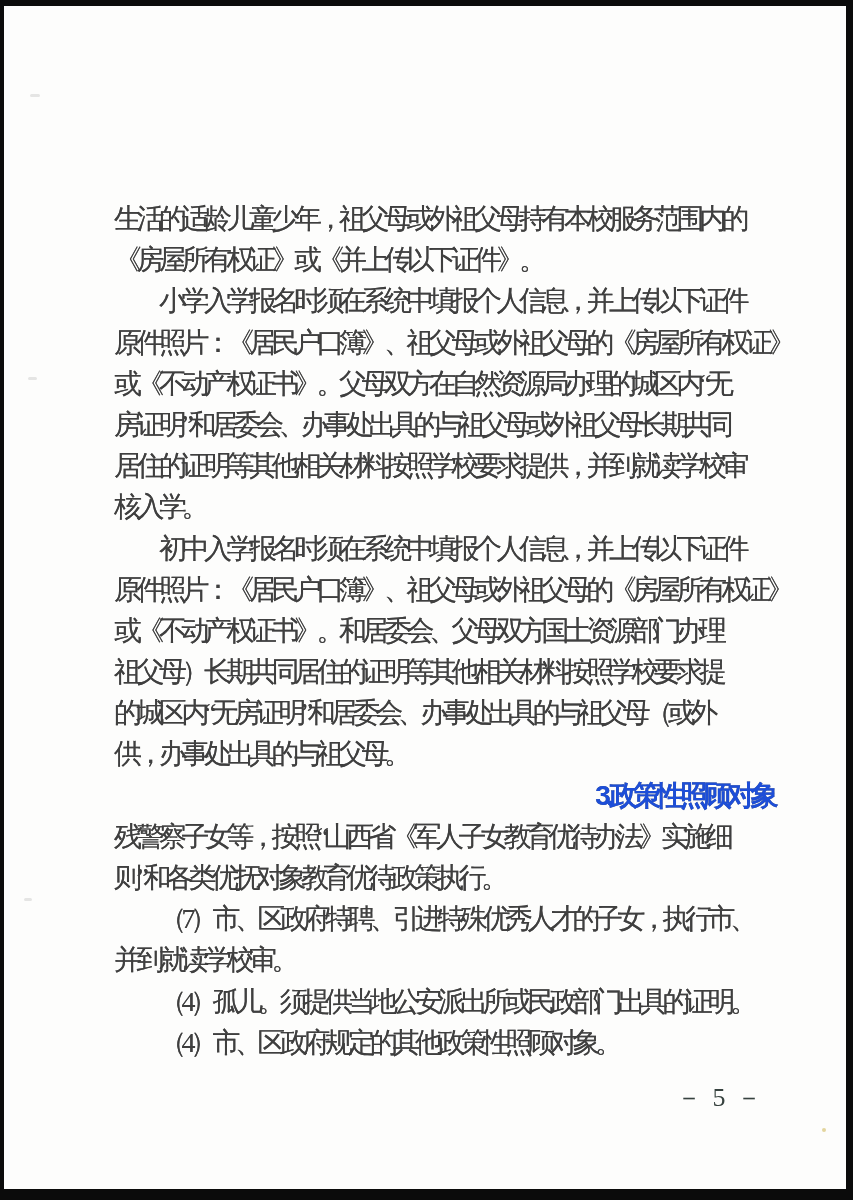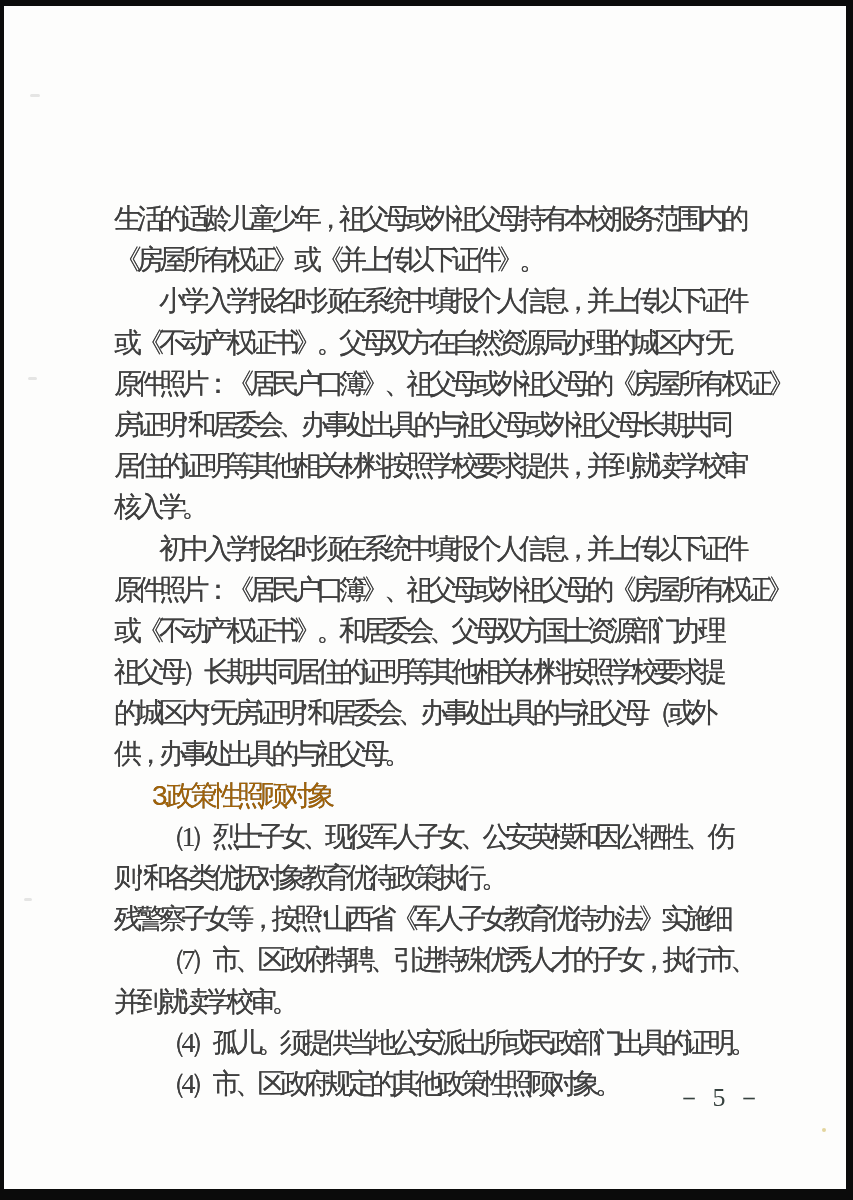--- a/index.html
+++ b/index.html
@@ -32,23 +32,24 @@
     font-size: 28px;
     letter-spacing: -5.5px;
     white-space: nowrap;
     color: #3f3f3f;
     text-shadow: 0 0 0.4px #6a6a6a;
   }
   .indent { padding-left: 45px; }
   .heading {
     padding-left: 38px;
     font-family: "Liberation Sans", sans-serif;
-    font-weight: 400;
+    font-weight: 700;
     letter-spacing: -4.5px;
-    color: #a16207;
+    color: #1d4ed8;
+    text-align: right;
   }
   #page-number {
     position: absolute;
     left: 676px;
     top: 1080px;
     font-size: 26px;
     letter-spacing: 2px;
     color: #37423f;
     font-family: "Liberation Serif", "DejaVu Serif", serif;
   }
@@ -72,35 +73,34 @@
 
   <div class="speck speck-1"></div>
   <div class="speck speck-2"></div>
   <div class="speck speck-3"></div>
   <div class="dot-yellow"></div>
 
   <div id="text-block">
     <div class="doc-line">生活的适龄儿童少年，祖父母或外祖父母持有本校服务范围内的</div>
     <div class="doc-line">《房屋所有权证》或《并上传以下证件》。</div>
     <div class="doc-line indent">小学入学报名时须在系统中填报个人信息，并上传以下证件</div>
+    <div class="doc-line">原件照片：《居民户口簿》、祖父母或外祖父母的《房屋所有权 证》</div>
     <div class="doc-line">或《不动产权证书》。父母双方在自然资源局办理的城区内“无</div>
-    <div class="doc-line">原件照片：《居民户口簿》、祖父母或外祖父母的《房屋所有权 证》</div>
     <div class="doc-line">房证明”和居委会、办事处出具的与祖父母或外祖父母长期共同</div>
     <div class="doc-line">居住的证明等其他相关材料按照学校要求提供，并到就读学校审</div>
     <div class="doc-line">核入学。</div>
     <div class="doc-line indent">初中入学报名时须在系统中填报个人信息，并上传以下证件</div>
     <div class="doc-line">原件照片：《居民户口簿》、祖父母或外祖父母的《房屋所有权证》</div>
     <div class="doc-line">或《不动产权证书》。和居委会、父母双方国土资源部门办理</div>
     <div class="doc-line">祖父母）长期共同居住的证明等其他相关材料按照学校要求提</div>
     <div class="doc-line">的城区内“无房证明”和居委会、办事处出具的与祖父母（或外</div>
     <div class="doc-line">供，办事处出具的与祖父母。</div>
     <div class="doc-line heading">3.政策性照顾对象</div>
-    <div class="doc-line indent">（1）烈士子女、现役军人子女、公安英模和因公牺牲、伤</div>
+    <div class="doc-line">残警察子女等，按照“山西省《军人子女教育优待办法》实施细</div>
     <div class="doc-line">则”和各类优抚对象教育优待政策执行。</div>
-    <div class="doc-line">残警察子女等，按照“山西省《军人子女教育优待办法》实施细</div>
     <div class="doc-line indent">（7）市、区政府特聘、引进特殊优秀人才的子女，执行市、</div>
     <div class="doc-line">并到就读学校审。</div>
     <div class="doc-line indent">（4）孤儿。须提供当地公安派出所或民政部门出具的证明。</div>
     <div class="doc-line indent">（4）市、区政府规定的其他政策性照顾对象。</div>
   </div>
 
   <div id="page-number">－ 5 －</div>
 
 </div>
 

